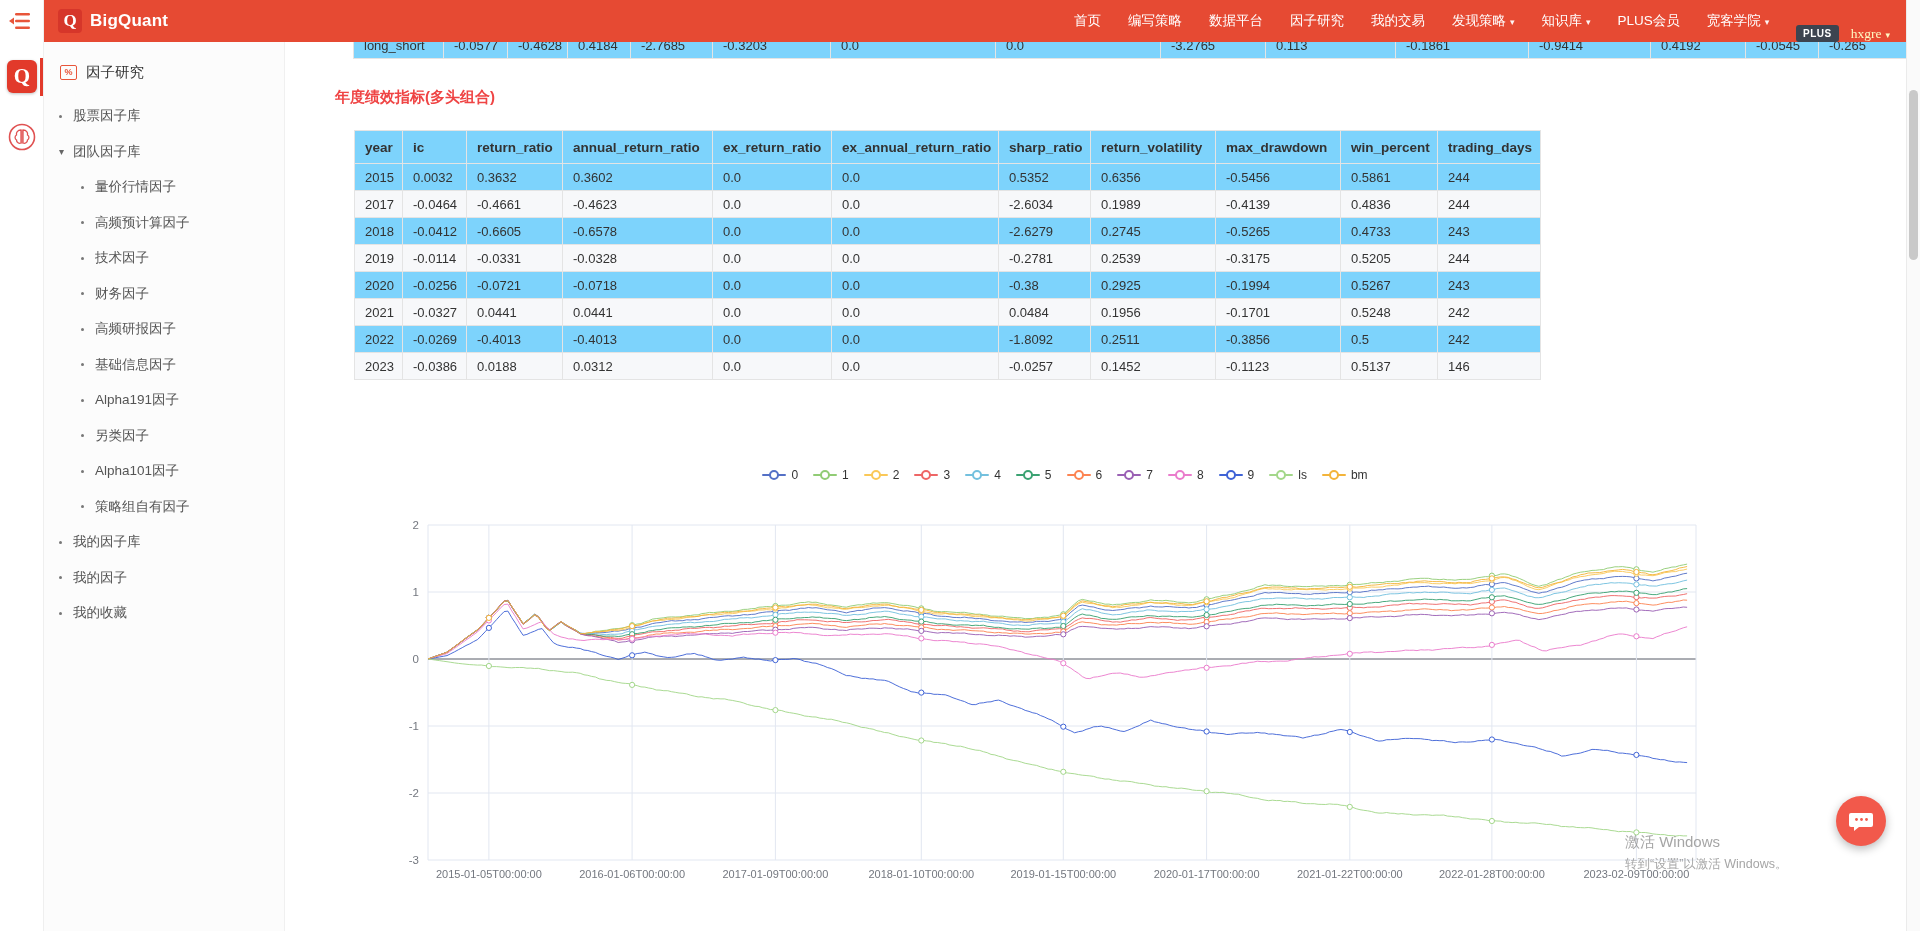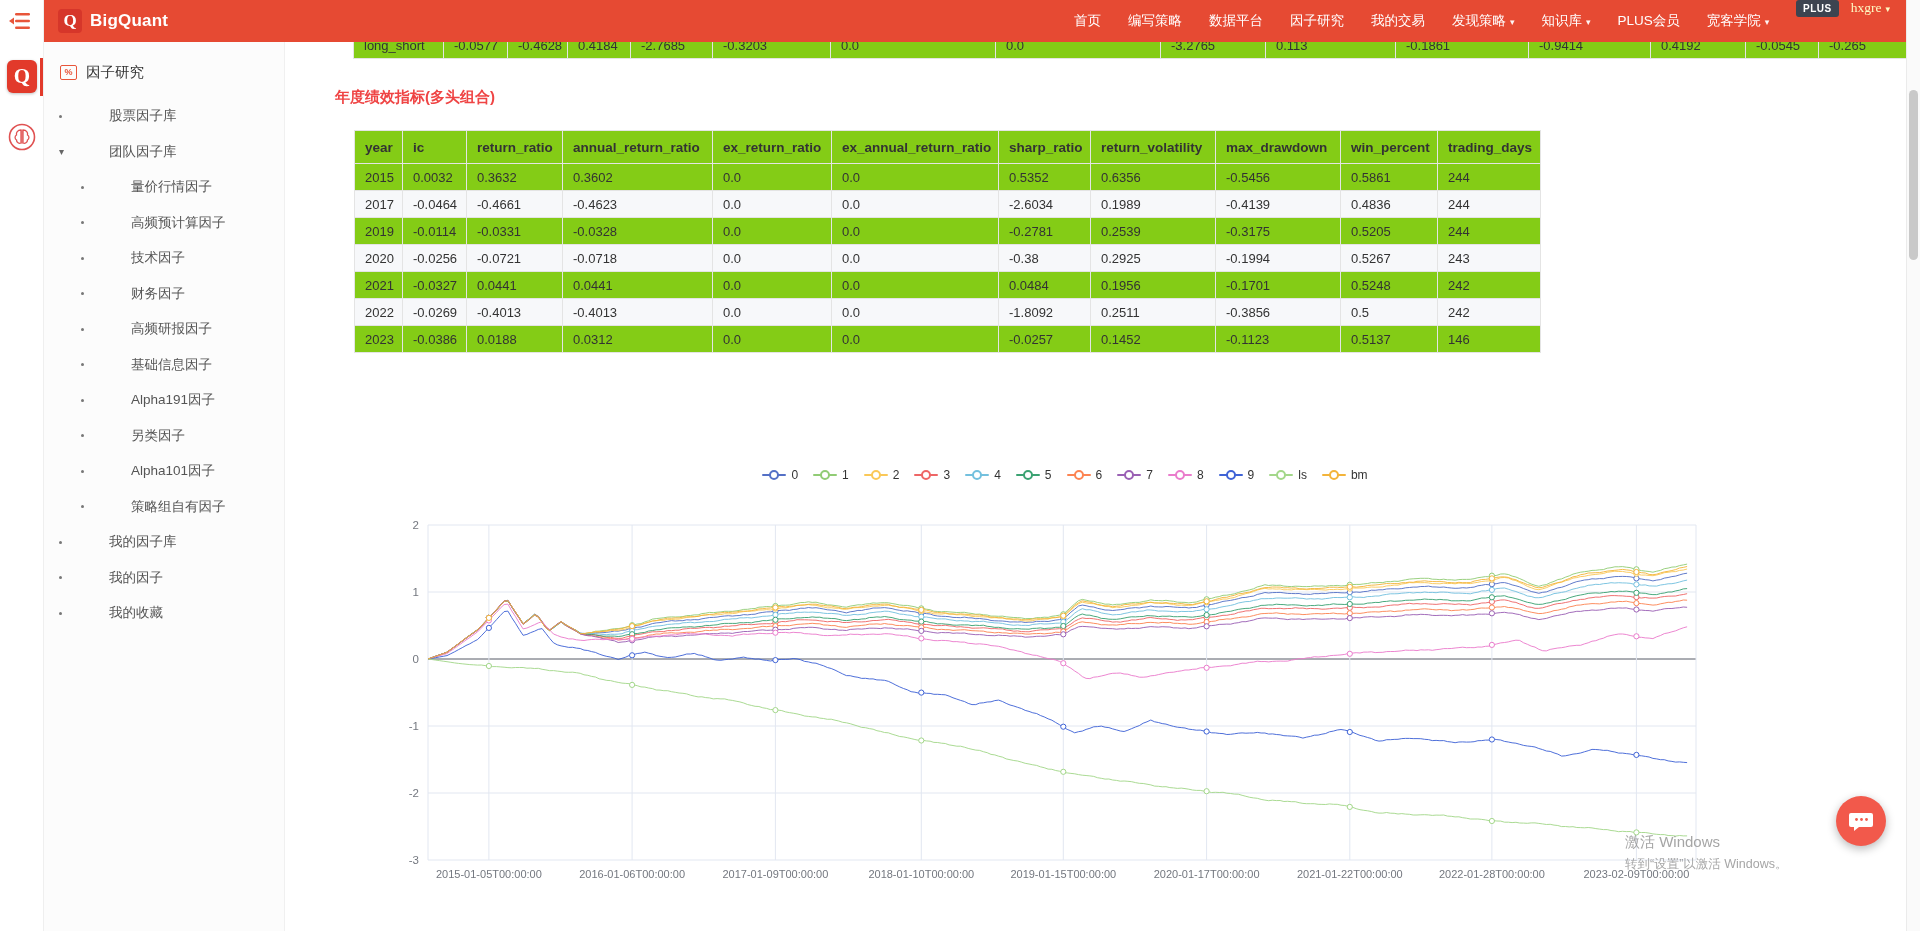--- a/index.html
+++ b/index.html
@@ -21,48 +21,48 @@
   .topnav { position:absolute; left:44px; top:0; width:1876px; height:42px; background:#e64a33;
     display:flex; align-items:center; z-index:25; }
   .brandwrap { display:flex; align-items:center; margin-left:14px; }
   .brand-q { width:24px; height:24px; background:#d6362a; border-radius:4px; color:#fff;
     font-family:"Liberation Serif","DejaVu Serif",serif; font-weight:bold; font-size:17px;
     text-align:center; line-height:24px; }
   .brand-name { color:#fff; font-size:17px; font-weight:bold; margin-left:8px; letter-spacing:.2px; }
   .navmenu { position:absolute; left:1030px; top:0; height:42px; display:flex; align-items:center; }
   .nav-item { color:#fff; font-size:13.5px; margin-right:27px; white-space:nowrap; cursor:pointer; }
   .nav-item .caret { font-size:9px; margin-left:4px; opacity:.95; }
-  .userarea { position:absolute; right:30px; top:0; height:42px; display:flex; align-items:flex-start; }
+  .userarea { position:absolute; right:30px; top:0; height:42px; display:flex; align-items:flex-end; }
   .plus-badge { background:#3d4450; color:#fff; font-size:10px; font-weight:bold; border-radius:3px;
     padding:3px 7px; margin-right:12px; letter-spacing:.5px; cursor:pointer; }
   .username { color:#fef9c3; font-size:13.5px; cursor:pointer;font-family:Liberation Serif, serif; }
   .username .caret { font-size:9px; margin-left:4px; }
 
   
   .sidebar { position:absolute; left:44px; top:42px; width:241px; height:889px; background:#fcfcfc;
     border-right:1px solid #f0f0f0; z-index:20; }
   .sb-header { display:flex; align-items:center; height:40px; margin-top:10px; padding-left:16px;
     font-size:14.5px; color:#333; }
   .sb-hicon { width:17px; height:15px; border:1.5px solid #e8553a; border-radius:2px; color:#e8553a;
     font-size:9px; font-weight:bold; text-align:center; line-height:12px; margin-right:9px; }
   .sb-list { list-style:none; margin-top:6px; }
   .sb-item { height:35.5px; line-height:35.5px; font-size:13.5px; color:#555; cursor:pointer;
-    white-space:nowrap; display:flex; align-items:center;gap:36px; }
+    white-space:nowrap; display:flex; align-items:center; }
   .sb-item.lv1 { padding-left:15px; }
   .sb-item.lv2 { padding-left:37px; }
   .sb-item .mk { width:14px; display:inline-block; color:#888; }
   .sb-item .mk.dot::before { content:""; display:inline-block; width:3px; height:3px; border-radius:50%;
     background:#777; vertical-align:middle; }
   .sb-item .mk.caret { color:#666; font-size:10px; }
 
   
   .main { position:absolute; left:285px; top:42px; width:1621px; height:889px; background:#fff;
     overflow:hidden; z-index:10; }
 
-  table.grid { border-collapse:collapse; table-layout:fixed; background:#84cc16; }
+  table.grid { border-collapse:collapse; table-layout:fixed; background:#7dd3fc; }
   table.grid td, table.grid th { border:1px solid #e4e4e4; font-size:13px; color:#333;
     padding:0 0 0 10px; text-align:left; overflow:hidden; white-space:nowrap; }
   table.grid th { font-weight:bold; font-size:13.5px; height:33px; }
   table.grid td { height:27px; }
   table.grid tbody tr:nth-child(even) { background:#f7f8fa; }
 
   .partial-row-wrap { position:absolute; left:68px; top:-11px; }
   .partial-row-wrap td { height:28px; }
 
   .section-title { position:absolute; left:50px; top:46px; font-size:15px; font-weight:bold; color:#ef4444; }
@@ -284,20 +284,33 @@
             <td>-0.0464</td>
             <td>-0.4661</td>
             <td>-0.4623</td>
             <td>0.0</td>
             <td>0.0</td>
             <td>-2.6034</td>
             <td>0.1989</td>
             <td>-0.4139</td>
             <td>0.4836</td>
             <td>244</td>
+          </tr>
+          <tr>
+            <td>2018</td>
+            <td>-0.0412</td>
+            <td>-0.6605</td>
+            <td>-0.6578</td>
+            <td>0.0</td>
+            <td>0.0</td>
+            <td>-2.6279</td>
+            <td>0.2745</td>
+            <td>-0.5265</td>
+            <td>0.4733</td>
+            <td>243</td>
           </tr>
           <tr>
             <td>2019</td>
             <td>-0.0114</td>
             <td>-0.0331</td>
             <td>-0.0328</td>
             <td>0.0</td>
             <td>0.0</td>
             <td>-0.2781</td>
             <td>0.2539</td>

